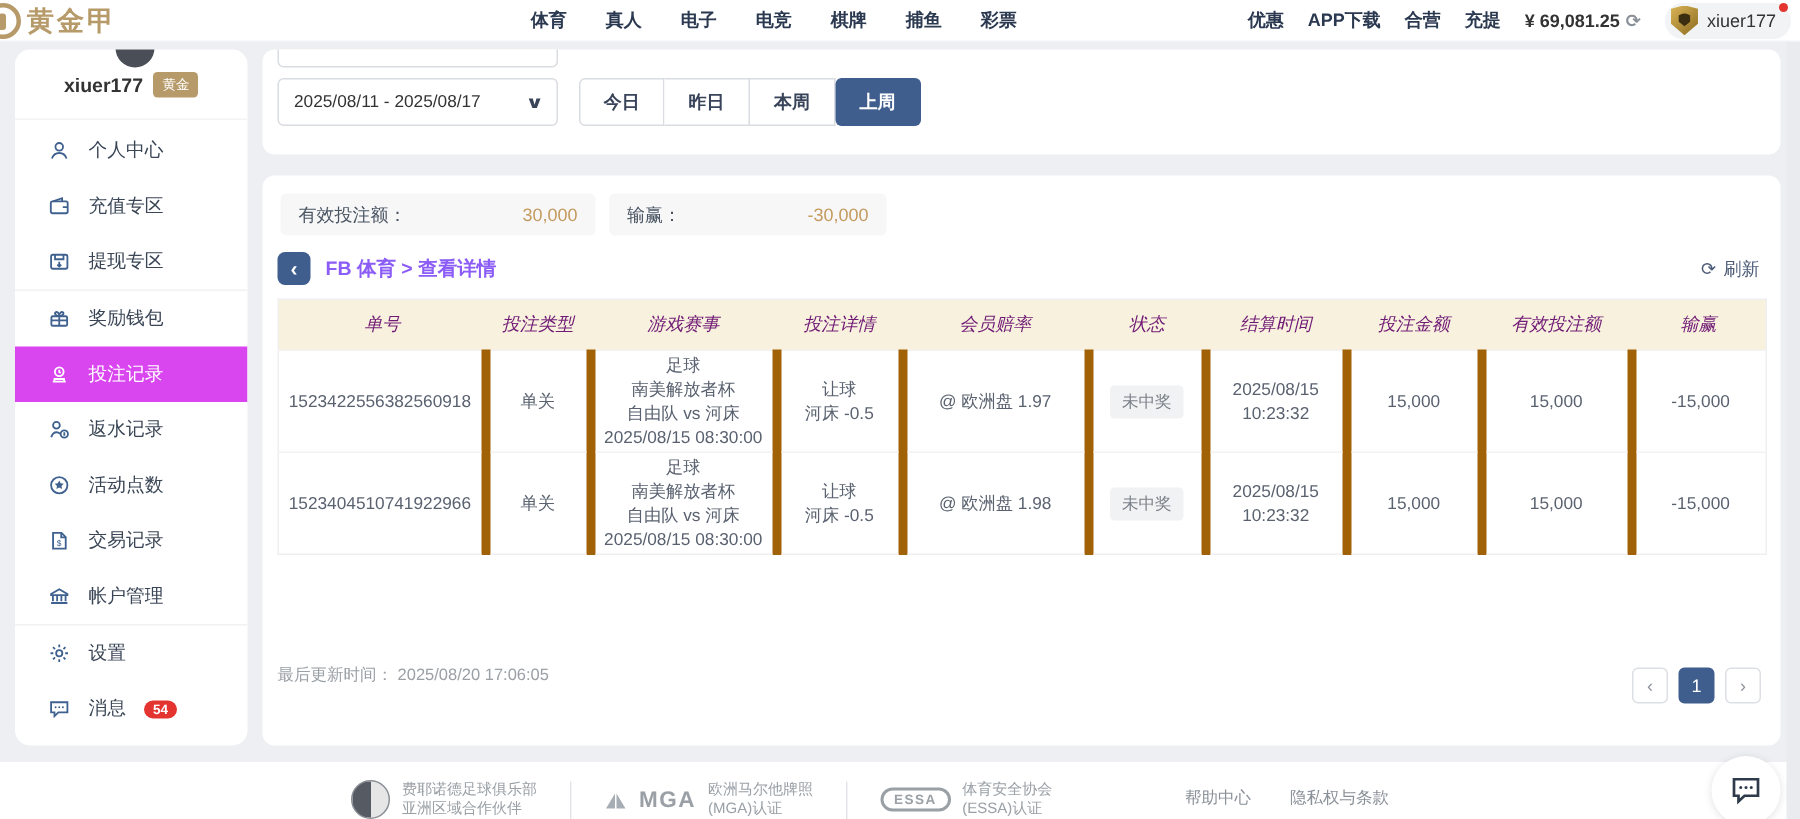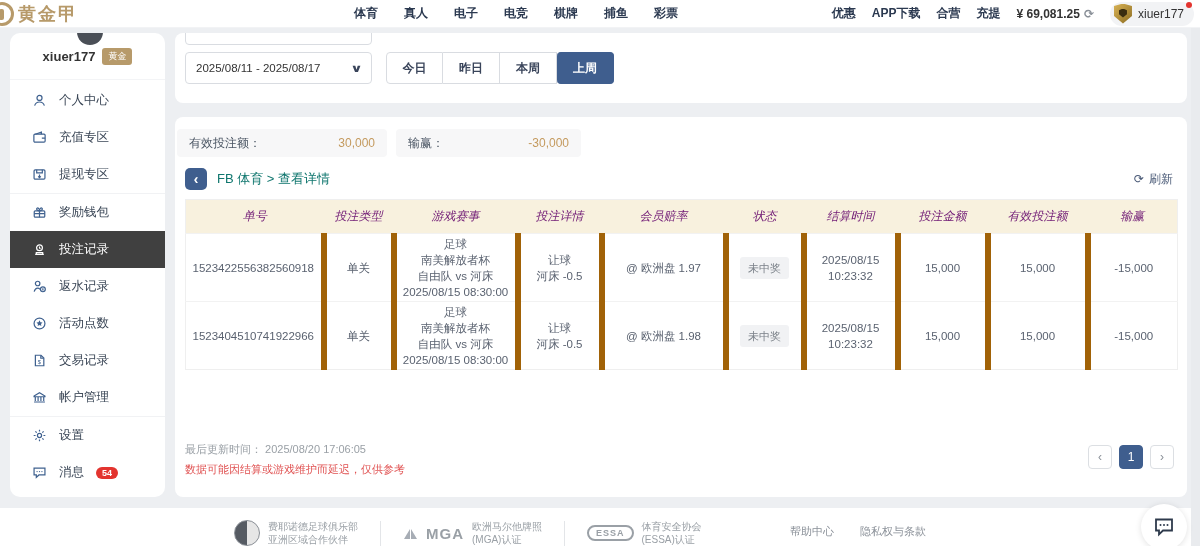--- a/index.html
+++ b/index.html
@@ -31,50 +31,50 @@
   .sidebar { position:absolute; left:10px; top:33px; width:155px; height:464px; background:#fff;
     border-radius:10px; overflow:hidden; }
   .side-avatar-arc { position:absolute; left:67px; top:-14px; width:26px; height:26px; border-radius:50%; background:#4a4f57;}
   .side-user { height:47px; display:flex; align-items:center; justify-content:center; gap:7px; border-bottom:1px solid #f3f4f6;}
   .side-user .n { font-size:13px; font-weight:bold; color:#333; }
   .gold-badge { background:#b79a6a; color:#fff; font-size:9px; padding:2px 6px; border-radius:3px; }
   .menu { padding-top:2px; }
   .mi { height:37px; display:flex; align-items:center; gap:12px; padding-left:22px; cursor:pointer;
     color:#3a4656; font-size:12.5px; }
   .mi svg { color:#3f618f; flex:none; }
-  .mi.sel { background:#404040; color:#fff; }
+  .mi.sel { background:#d946ef; color:#fff; }
   .mi.sel svg { color:#fff; }
   .mdiv { height:1px; background:#f1f2f4; margin:0 0; }
   .msg-badge { background:#e3342f; color:#fff; font-size:9px; border-radius:8px; padding:1px 6px; font-weight:bold;}
   
   .filter-card { position:absolute; left:175px; top:33px; width:1012px; height:70px; background:#fff;
     border-radius:8px; overflow:hidden; }
   .cut-input { position:absolute; left:10px; top:-10px; width:187px; height:22px; border:1px solid #d9dce1;
     border-radius:4px; background:#fff;}
   .date-input { position:absolute; left:10px; top:19px; width:187px; height:32px; border:1px solid #d9dce1;
     border-radius:4px; background:#fff; display:flex; align-items:center; padding:0 10px; cursor:pointer;}
   .date-input .dtext { font-size:11.5px; color:#333; }
   .date-input .chev { margin-left:auto; color:#39445a; font-size:11px; font-weight:bold; transform:scaleX(1.4);}
   .seg { position:absolute; left:211px; top:19px; height:32px; display:flex; }
   .seg button { width:57px; height:32px; background:#fff; border:1px solid #d9dce1; border-left:none;
     font-size:12px; font-weight:bold; color:#39445a; cursor:pointer; font-family:inherit;}
   .seg button:first-child { border-left:1px solid #d9dce1; border-radius:4px 0 0 4px; }
   .seg button:last-child { border-radius:0 4px 4px 0; }
   .seg button.on { background:#3f5e8e; border-color:#3f5e8e; color:#fff; border-radius:4px; }
   
   .main-card { position:absolute; left:175px; top:117px; width:1012px; height:380px; background:#fff; border-radius:8px; }
-  .stats { position:absolute; left:2px; top:12px; display:flex; gap:9px; }
+  .stats { position:absolute; left:12px; top:12px; display:flex; gap:9px; }
   .stat-box { height:28px; background:#f7f7f8; border-radius:4px; display:flex; align-items:center; padding:0 12px; }
   .stat-box.b1 { width:210px; } .stat-box.b2 { width:185px; }
   .stat-box .lb { font-size:12px; color:#4a5563; }
   .stat-box .vl { margin-left:auto; font-size:12px; color:#c49a5e; }
   .fb-row { position:absolute; left:10px; top:50px; right:14px; height:24px; display:flex; align-items:center;}
   .back-btn { width:22px; height:22px; background:#3f5e8e; border-radius:5px; color:#fff; font-size:14px; font-weight:bold;
     display:flex; align-items:center; justify-content:center; cursor:pointer; border:none;}
-  .fb-title { margin-left:10px; font-size:13px; font-weight:normal; color:#0f766e; }
+  .fb-title { margin-left:10px; font-size:13px; font-weight:bold; color:#8b5cf6; }
   .refresh { margin-left:auto; font-size:12px; color:#4a5a77; cursor:pointer; display:flex; gap:5px; align-items:center;}
   
   .btable { position:absolute; left:10px; top:82px; width:992px; border-collapse:collapse; table-layout:fixed;
     border:1px solid #efefef; }
   .btable th { background:#f8f1de; color:#701a75; font-size:12px; font-weight:normal; height:34px;font-style:italic; }
   .btable td { border-top:1px solid #f2f2f2; border-right:6px solid #a16207; height:68px; text-align:center;
     font-size:11.5px; color:#5a6270; line-height:16px; vertical-align:middle;}
   .btable td:last-child { border-right:none; }
   .pill { display:inline-block; background:#f1f2f4; color:#7a8088; font-size:11px; padding:3px 8px; border-radius:3px;}
   .note { position:absolute; left:10px; top:325px; }
@@ -337,21 +337,20 @@
         </td>
         <td>15,000</td>
         <td>15,000</td>
         <td>-15,000</td>
       </tr>
     </tbody>
   </table>
 
   <div class="note">
     <div class="l1">最后更新时间：  2025/08/20 17:06:05</div>
-    <div class="l2">数据可能因结算或游戏维护而延迟，仅供参考</div>
   </div>
   <div class="pager">
     <div class="pg">‹</div>
     <div class="pg cur">1</div>
     <div class="pg">›</div>
   </div>
 </div>
 
 <div class="site-footer">
   <div class="pgroup">

